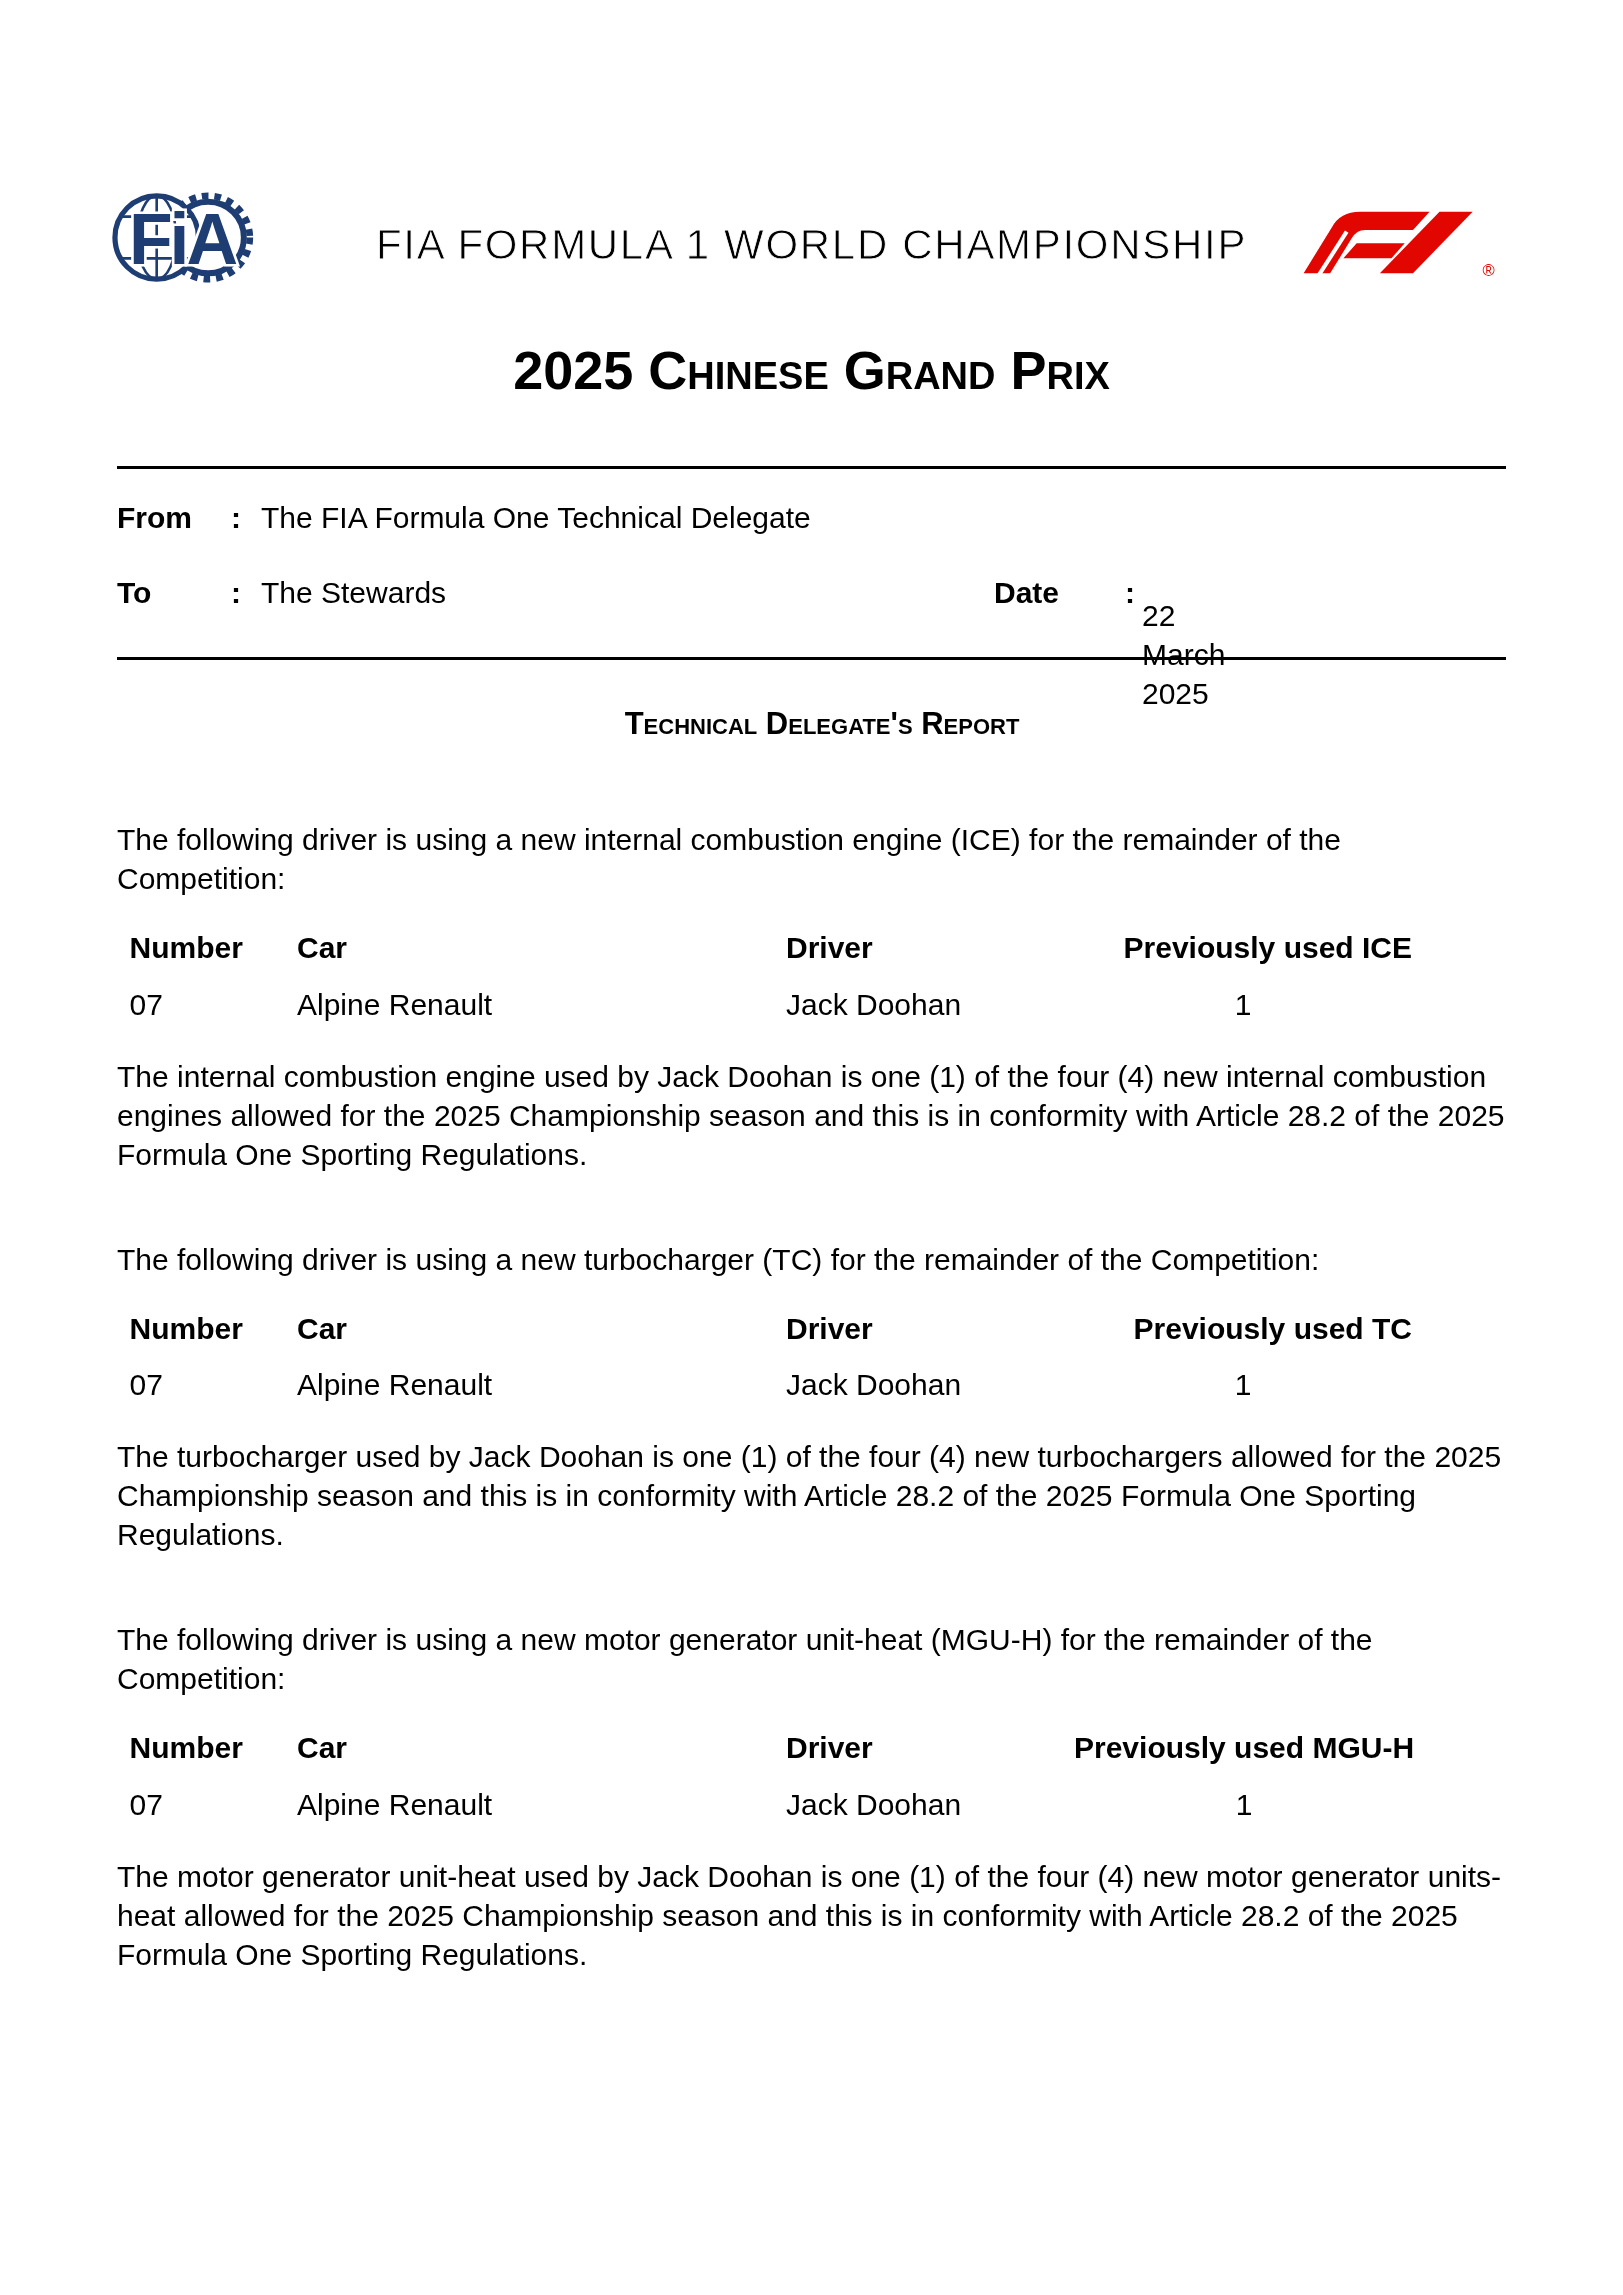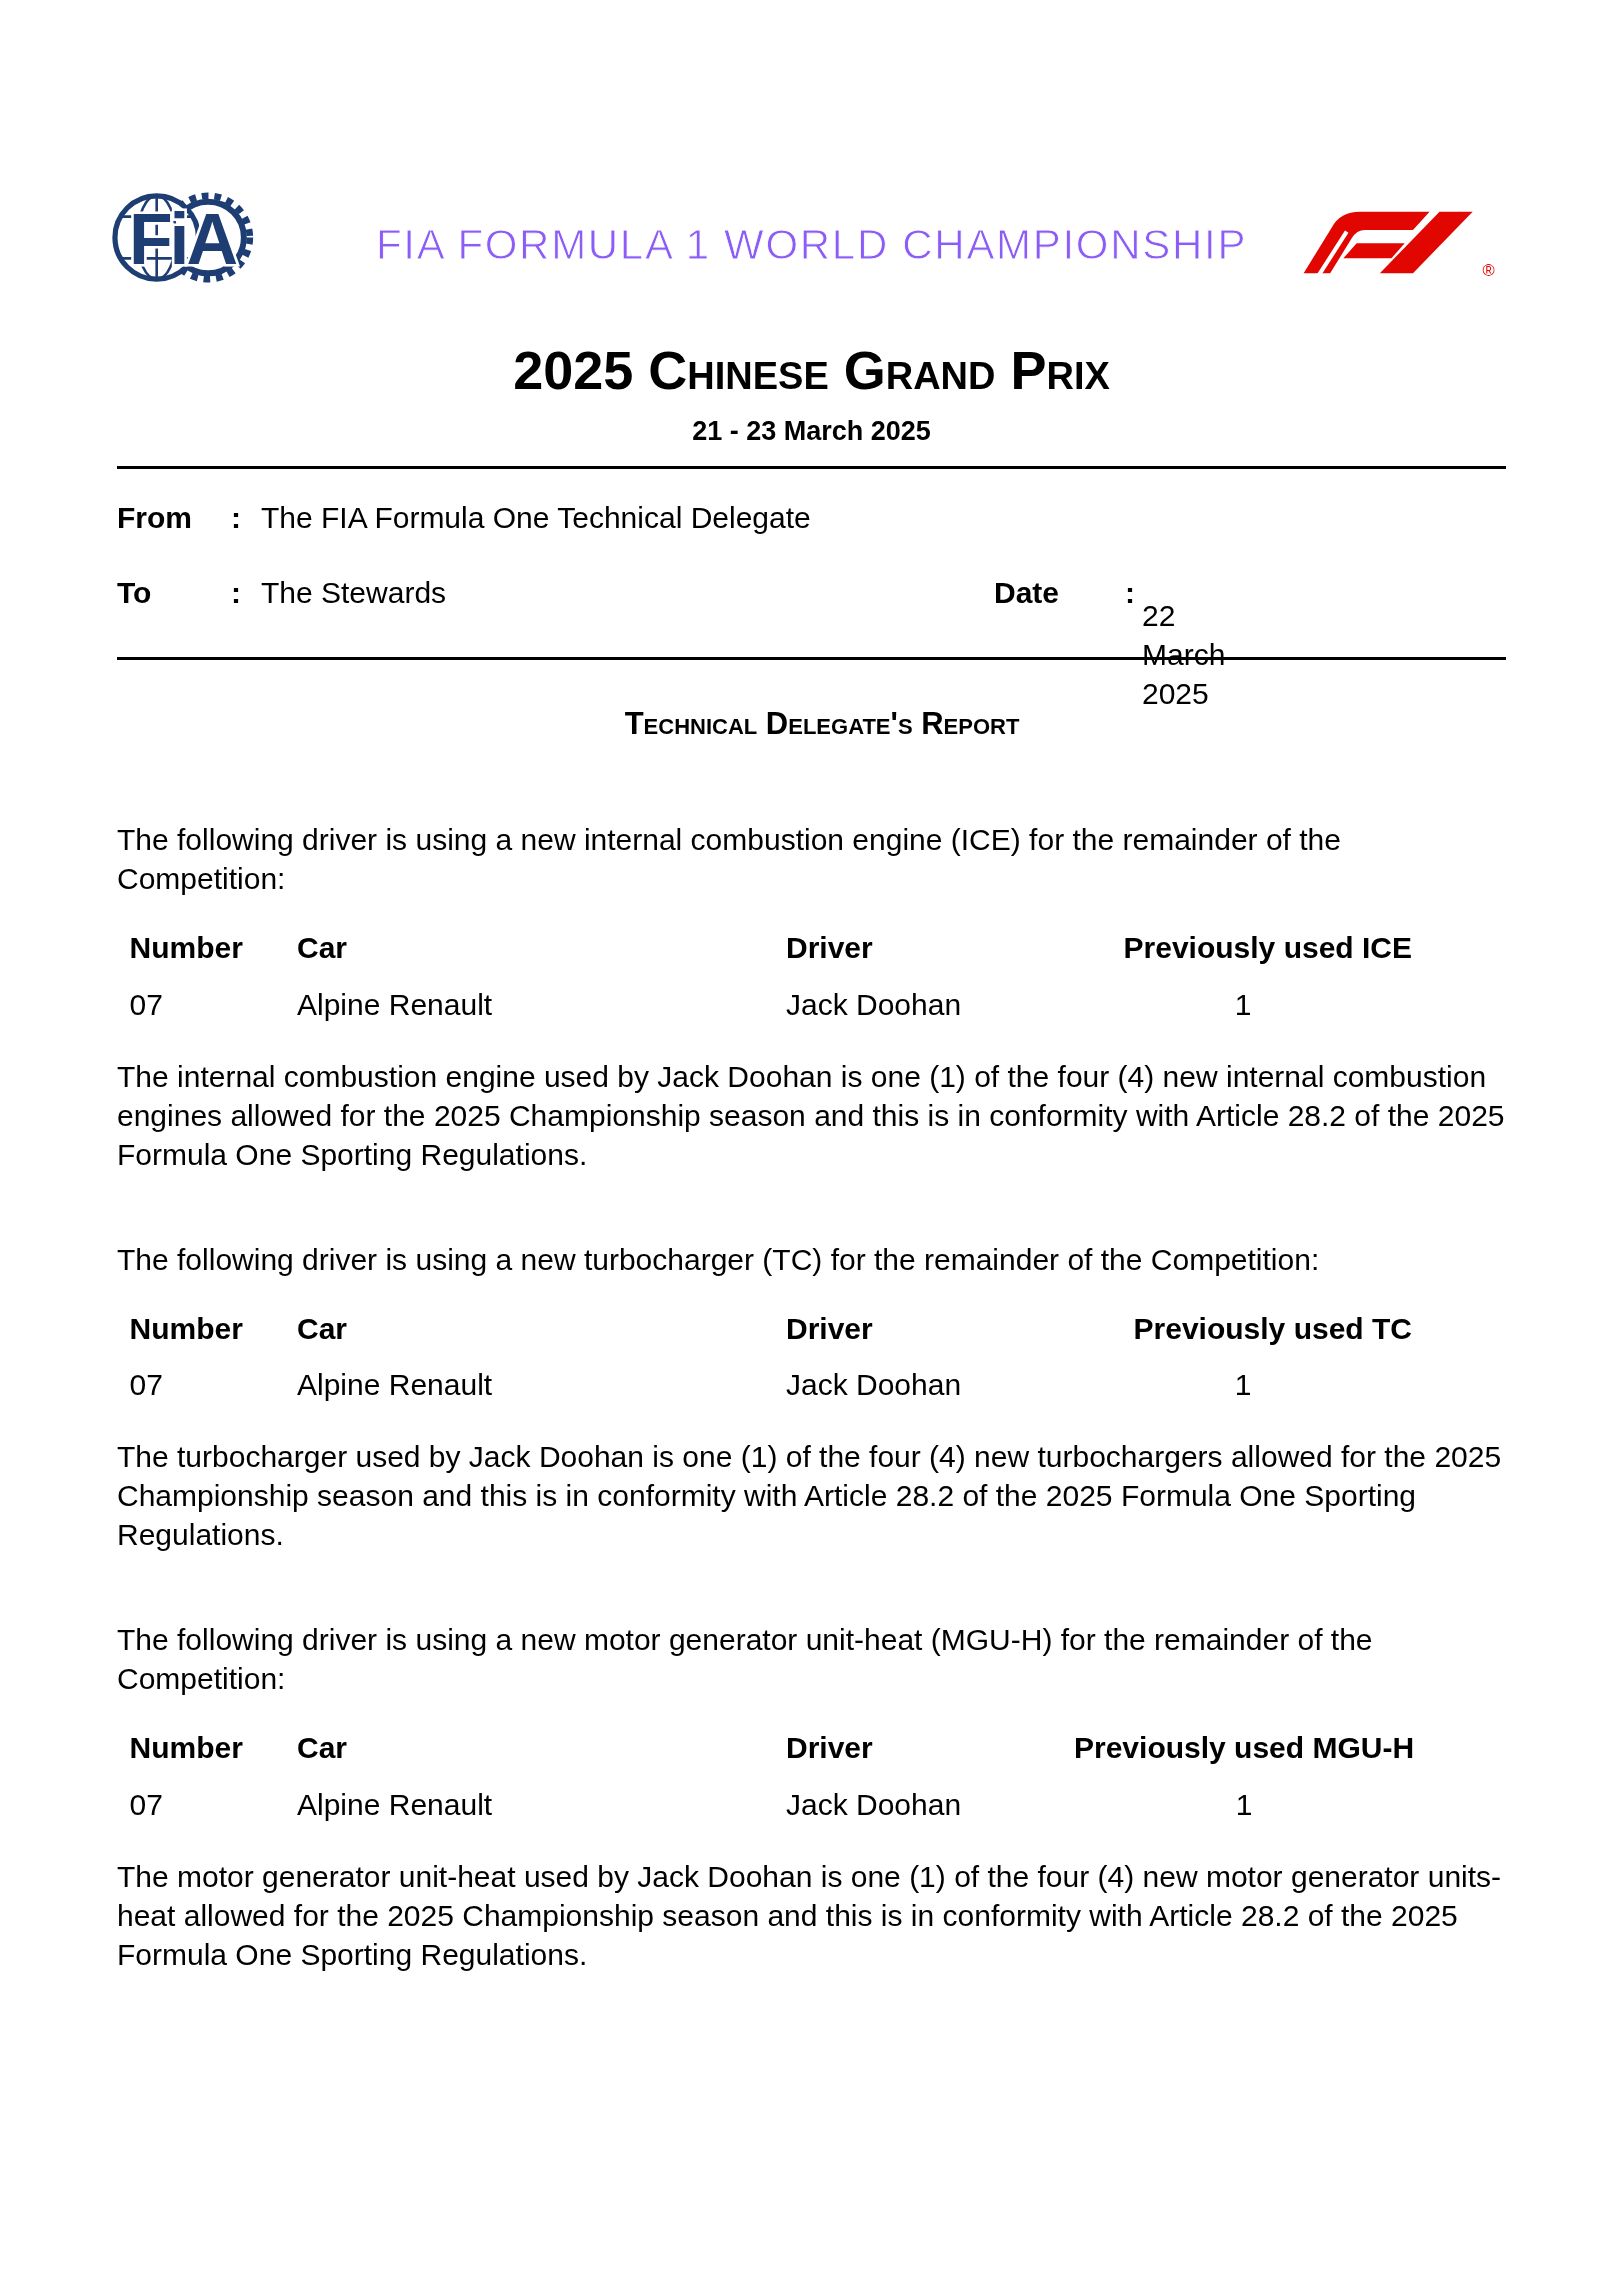--- a/index.html
+++ b/index.html
@@ -13,21 +13,21 @@
     margin:0 auto;
   }
   
   .fia-logo { position:absolute; left:109px; top:177px; width:149px; height:121px; }
   .f1-logo  { position:absolute; left:1297px; top:205px; width:203px; height:75px; }
   .champ-title {
     position:absolute; left:0; right:0; top:224px;
     text-align:center;
     font-size:42px; line-height:1;
     letter-spacing:1.7px;
-    color:#8b5cf6;
+    color:#000000;
     -webkit-text-stroke:0.8px #ffffff; 
     white-space:nowrap;
   }
   .event-title {
     position:absolute; left:0; right:0; top:341px;
     text-align:center;
     font-size:54px; line-height:1.1;
     font-weight:bold;
     font-variant:small-caps;
     white-space:nowrap;
@@ -107,21 +107,20 @@
     <g fill="#e10600">
       <path d="M 8,82 L 42,27 Q 52,8 76,8 L 160,8 L 140,30 L 82,30 Q 72,30 66,40 L 40,82 Z"></path>
       <polygon points="72,46 130,46 114,64 56,64"></polygon>
       <polygon points="172,8 212,8 140,82 100,82"></polygon>
     </g>
     <line x1="24" y1="88" x2="60" y2="32" stroke="#ffffff" stroke-width="5"></line>
     <text x="224" y="86" font-family="Liberation Sans, sans-serif" font-size="20" fill="#e10600">®</text>
   </svg>
 
   <div class="event-title">2025 Chinese Grand Prix</div>
-  <div class="event-dates">21 - 23 March 2025</div>
 
   <div class="rule rule-1"></div>
 
   <div class="meta-row meta-from">
     <span class="meta-label">From</span>
     <span class="meta-colon">:</span>
     <span class="meta-value">The FIA Formula One Technical Delegate</span>
   </div>
 
   <div class="meta-row meta-to">

